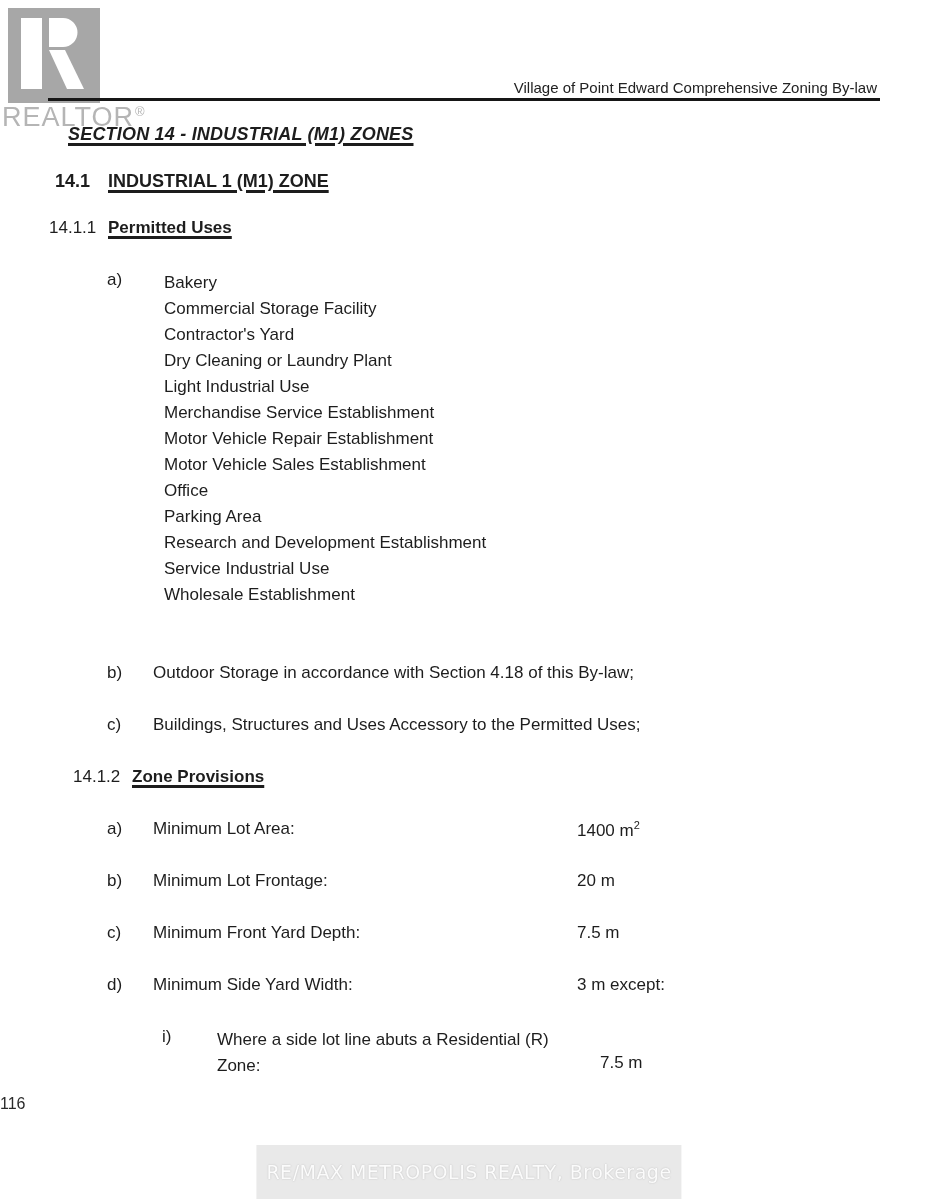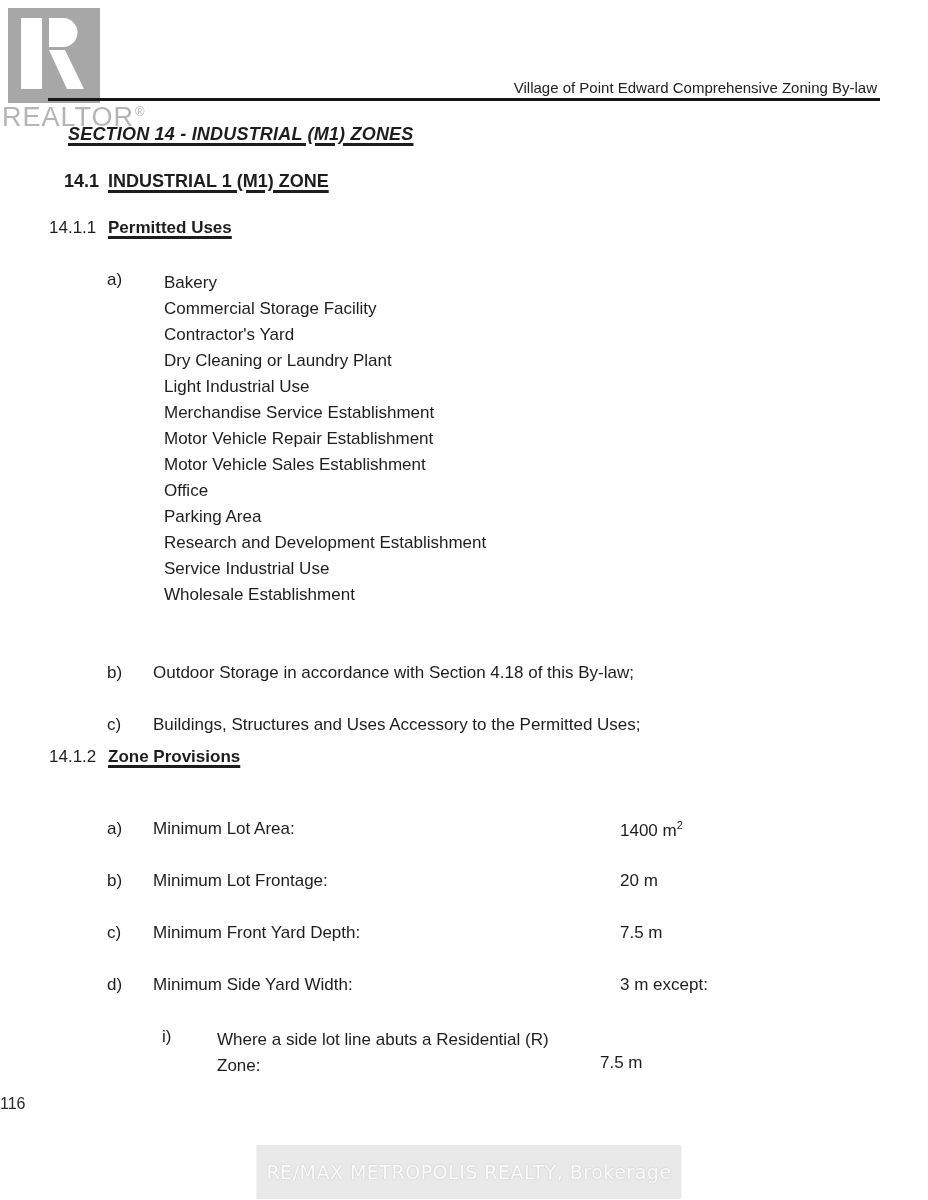--- a/index.html
+++ b/index.html
@@ -42,41 +42,41 @@
     text-underline-offset: 3px;
   }
   .h-section {
     position: absolute; left: 68px; top: 124px;
     font-size: 18px; font-weight: bold; letter-spacing: 0.2px; font-style: italic;
   }
   .h-sub {
     position: absolute; left: 55px; top: 171px;
     font-size: 18px; font-weight: bold;
   }
-  .h-sub .num { display: inline-block; width: 53px; text-align: center; }
+  .h-sub .num { display: inline-block; width: 53px; }
   .h-clause { position: absolute; left: 49px; font-size: 17px; }
   .h-clause .num { display: inline-block; width: 59px; font-weight: normal; }
   .h-clause .title { font-weight: bold; }
   .h-permitted { top: 218px; }
-  .h-provisions { top: 747px; }
+  .h-provisions { top: 767px; margin-left: 24px; }
 
   
   .letter-col { position: absolute; left: 107px; top: 0; font-size: 17px; }
   .uses-block { position: absolute; left: 0; right: 0; top: 270px; }
   .uses-list { position: absolute; left: 164px; top: 0; }
   .uses-list .use-item { font-size: 17px; line-height: 26px; white-space: nowrap; }
 
   .clause-row { position: absolute; left: 0; right: 0; }
   .clause-row .text { position: absolute; left: 153px; top: 0; font-size: 17px; white-space: nowrap; }
   .row-b { top: 663px; }
   .row-c { top: 715px; }
 
   .prov-row { position: absolute; left: 0; right: 0; }
   .prov-row .label { position: absolute; left: 153px; top: 0; font-size: 17px; white-space: nowrap; }
-  .prov-row .value { position: absolute; left: 620px; top: 0; font-size: 17px; white-space: nowrap; text-align: right; }
+  .prov-row .value { position: absolute; left: 577px; top: 0; font-size: 17px; white-space: nowrap; text-align: right; }
   .prov-row .value sup { font-size: 11px; vertical-align: 7px; }
   .prov-a { top: 819px; }
   .prov-b { top: 871px; }
   .prov-c { top: 923px; }
   .prov-d { top: 975px; }
 
   .sub-row { position: absolute; left: 0; right: 0; top: 1027px; }
   .sub-row .sub-letter { position: absolute; left: 162px; top: 0; font-size: 17px; }
   .sub-row .sub-text { position: absolute; left: 217px; top: 0; font-size: 17px; line-height: 26px; }
   .sub-row .value { position: absolute; left: 600px; top: 26px; font-size: 17px; }

